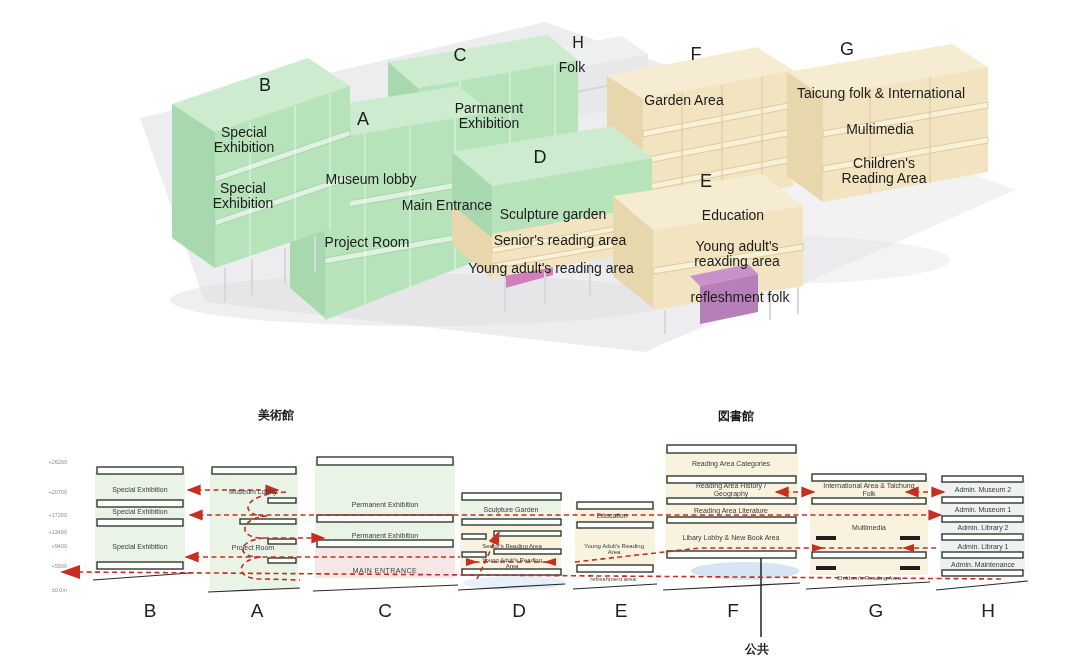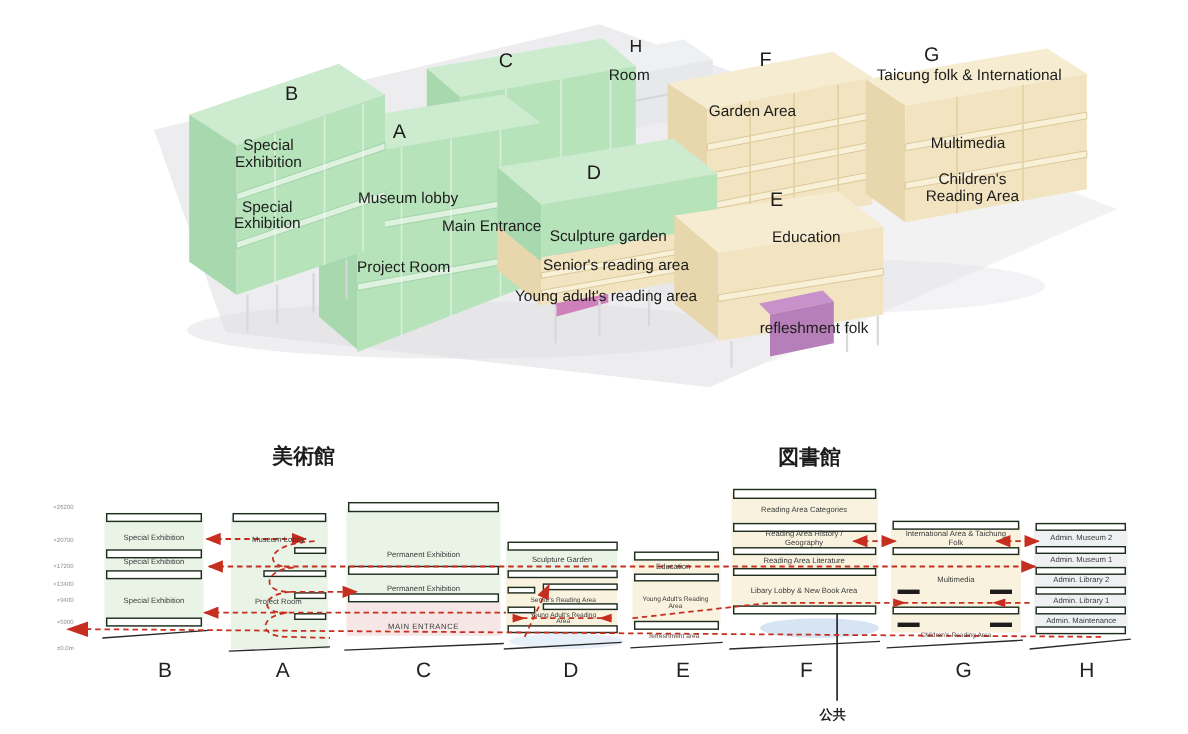--- a/index.html
+++ b/index.html
@@ -9,21 +9,21 @@
   .lbl{position:absolute;transform:translate(-50%,-50%);text-align:center;line-height:1.1;
        white-space:nowrap;color:#1c1c1c;}
   .wrap{white-space:normal;}
   .axl{font-size:14px;}
   .axl-letter{font-size:18px;}
   .sec-letter{font-size:19px;color:#222;}
   .sfl{font-size:7px;color:#3a3a3a;}
   .sfl-sm{font-size:6px;color:#3a3a3a;line-height:1.05;}
   .sfl-red{color:#5c4038;}
   .main-ent{letter-spacing:.5px;}
-  .hdr{font-size:19px;font-weight:bold;}
+  .hdr{font-size:12px;font-weight:bold;}
   .public{font-size:12px;font-weight:bold;}
   .elev{position:absolute;transform:translate(-100%,-50%);font-size:5.5px;color:#8f8f8f;white-space:nowrap;}
 </style>
 </head>
 <body>
 
 <div class="stage">
 
   <svg width="1080" height="390" viewBox="0 0 1080 390">
 
@@ -249,33 +249,35 @@
   </svg>
 
   <div class="lbl axl-letter" style="left:265px;top:86px">B</div>
   <div class="lbl axl wrap" style="left:244px;top:140px;width:84px">Special Exhibition</div>
   <div class="lbl axl wrap" style="left:243px;top:196px;width:84px">Special Exhibition</div>
   <div class="lbl axl-letter" style="left:363px;top:120px">A</div>
   <div class="lbl axl" style="left:371px;top:180px">Museum lobby</div>
   <div class="lbl axl" style="left:447px;top:206px">Main Entrance</div>
   <div class="lbl axl" style="left:367px;top:243px">Project Room</div>
   <div class="lbl axl-letter" style="left:460px;top:56px">C</div>
+  <div class="lbl axl wrap" style="left:489px;top:116px;width:96px">Parmanent Exhibition</div>
   <div class="lbl axl-letter" style="left:578px;top:43px;font-size:16px">H</div>
-  <div class="lbl axl" style="left:572px;top:68px">Room</div>
+  <div class="lbl axl" style="left:572px;top:68px">Folk</div>
   <div class="lbl axl-letter" style="left:540px;top:158px">D</div>
   <div class="lbl axl" style="left:553px;top:215px">Sculpture garden</div>
   <div class="lbl axl" style="left:560px;top:241px">Senior's reading area</div>
   <div class="lbl axl" style="left:551px;top:269px">Young adult's reading area</div>
   <div class="lbl axl-letter" style="left:696px;top:55px">F</div>
   <div class="lbl axl" style="left:684px;top:101px">Garden Area</div>
   <div class="lbl axl-letter" style="left:706px;top:182px">E</div>
   <div class="lbl axl" style="left:733px;top:216px">Education</div>
+  <div class="lbl axl wrap" style="left:737px;top:254px;width:118px">Young adult's reaxding area</div>
   <div class="lbl axl" style="left:740px;top:298px">refleshment folk</div>
   <div class="lbl axl-letter" style="left:847px;top:50px">G</div>
-  <div class="lbl axl" style="left:881px;top:68px">Taicung folk &amp; International</div>
+  <div class="lbl axl" style="left:881px;top:94px">Taicung folk &amp; International</div>
   <div class="lbl axl" style="left:880px;top:130px">Multimedia</div>
   <div class="lbl axl wrap" style="left:884px;top:171px;width:110px">Children's Reading Area</div>
 
   <div class="lbl hdr" style="left:276px;top:416px">美術館</div>
   <div class="lbl hdr" style="left:736px;top:417px">図書館</div>
 
   <div class="elev" style="left:67px;top:462px">+26200</div>
   <div class="elev" style="left:67px;top:492px">+20700</div>
   <div class="elev" style="left:67px;top:515px">+17200</div>
   <div class="elev" style="left:67px;top:532px">+13400</div>

